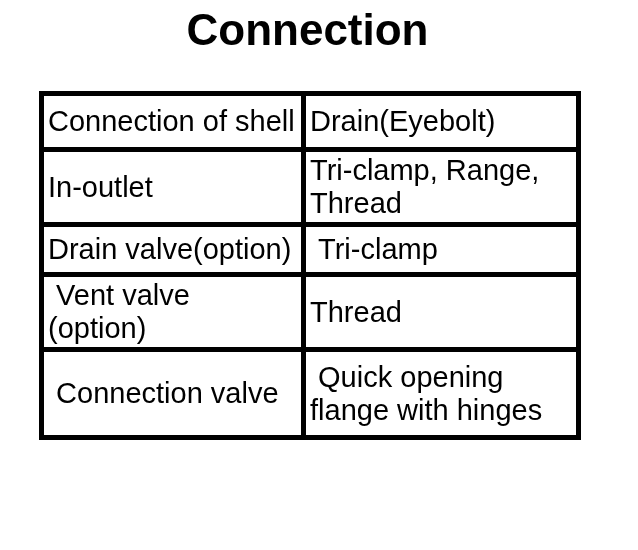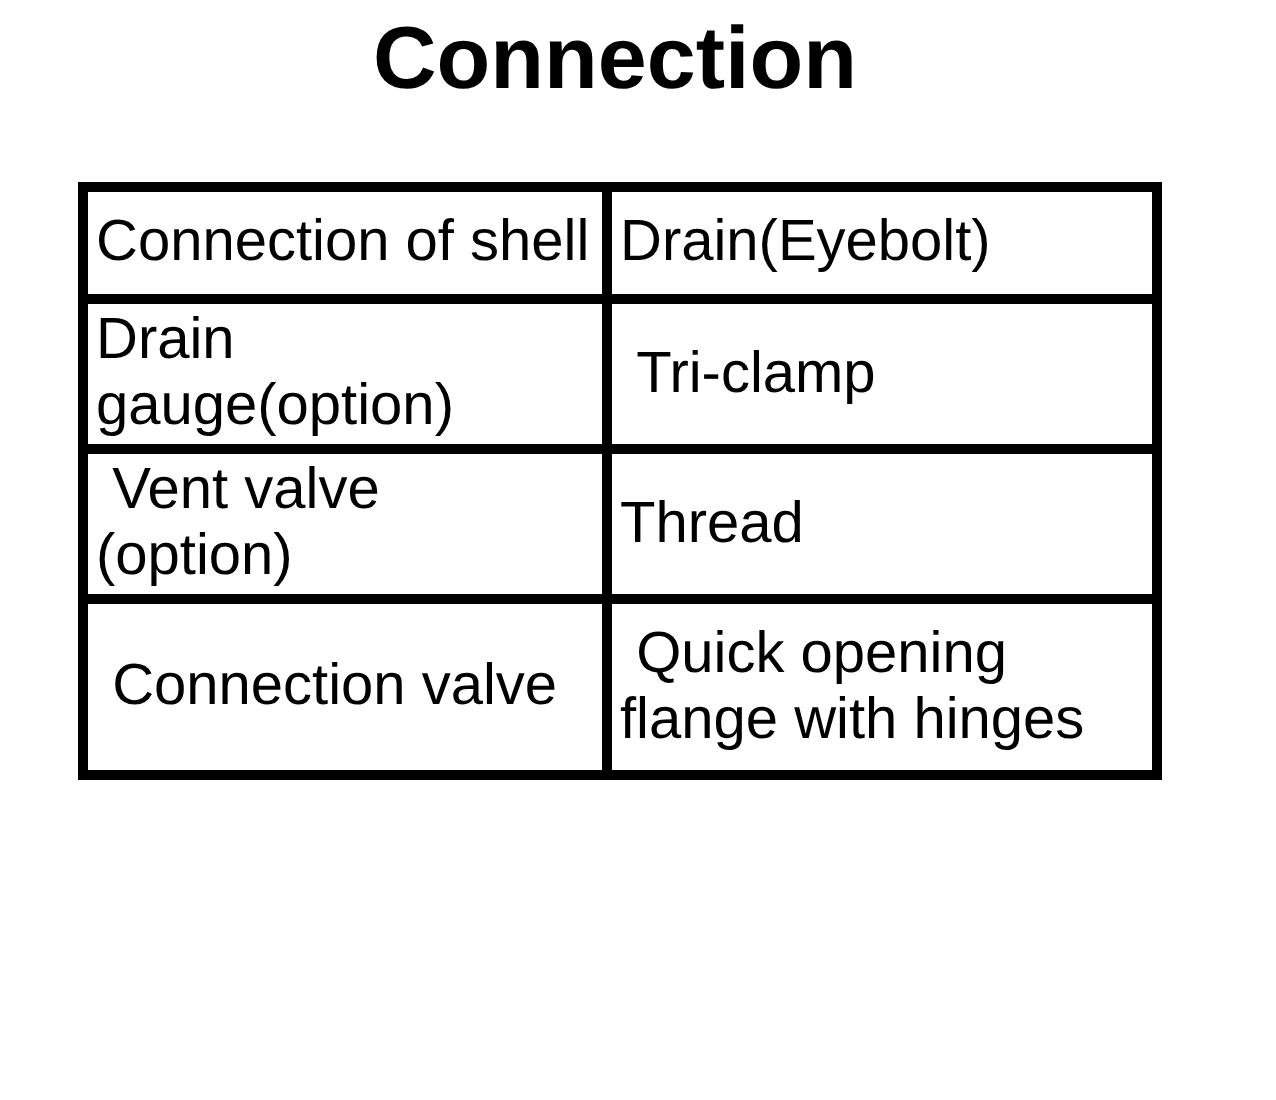--- a/index.html
+++ b/index.html
@@ -66,22 +66,27 @@
   <table class="spec-table">
     <colgroup>
       <col class="c-label">
       <col class="c-value">
     </colgroup>
     <tbody>
       <tr class="r1">
         <td>Connection of shell</td>
         <td>Drain(Eyebolt)</td>
       </tr>
+      <tr class="r2">
+        <td>In-outlet</td>
+        <td>Tri-clamp, Range,
+Thread</td>
+      </tr>
       <tr class="r3">
-        <td>Drain gauge(option)</td>
+        <td>Drain valve(option)</td>
         <td> Tri-clamp</td>
       </tr>
       <tr class="r5">
         <td> Vent valve
 (option)</td>
         <td>Thread</td>
       </tr>
       <tr class="r6">
         <td> Connection valve</td>
         <td> Quick opening

